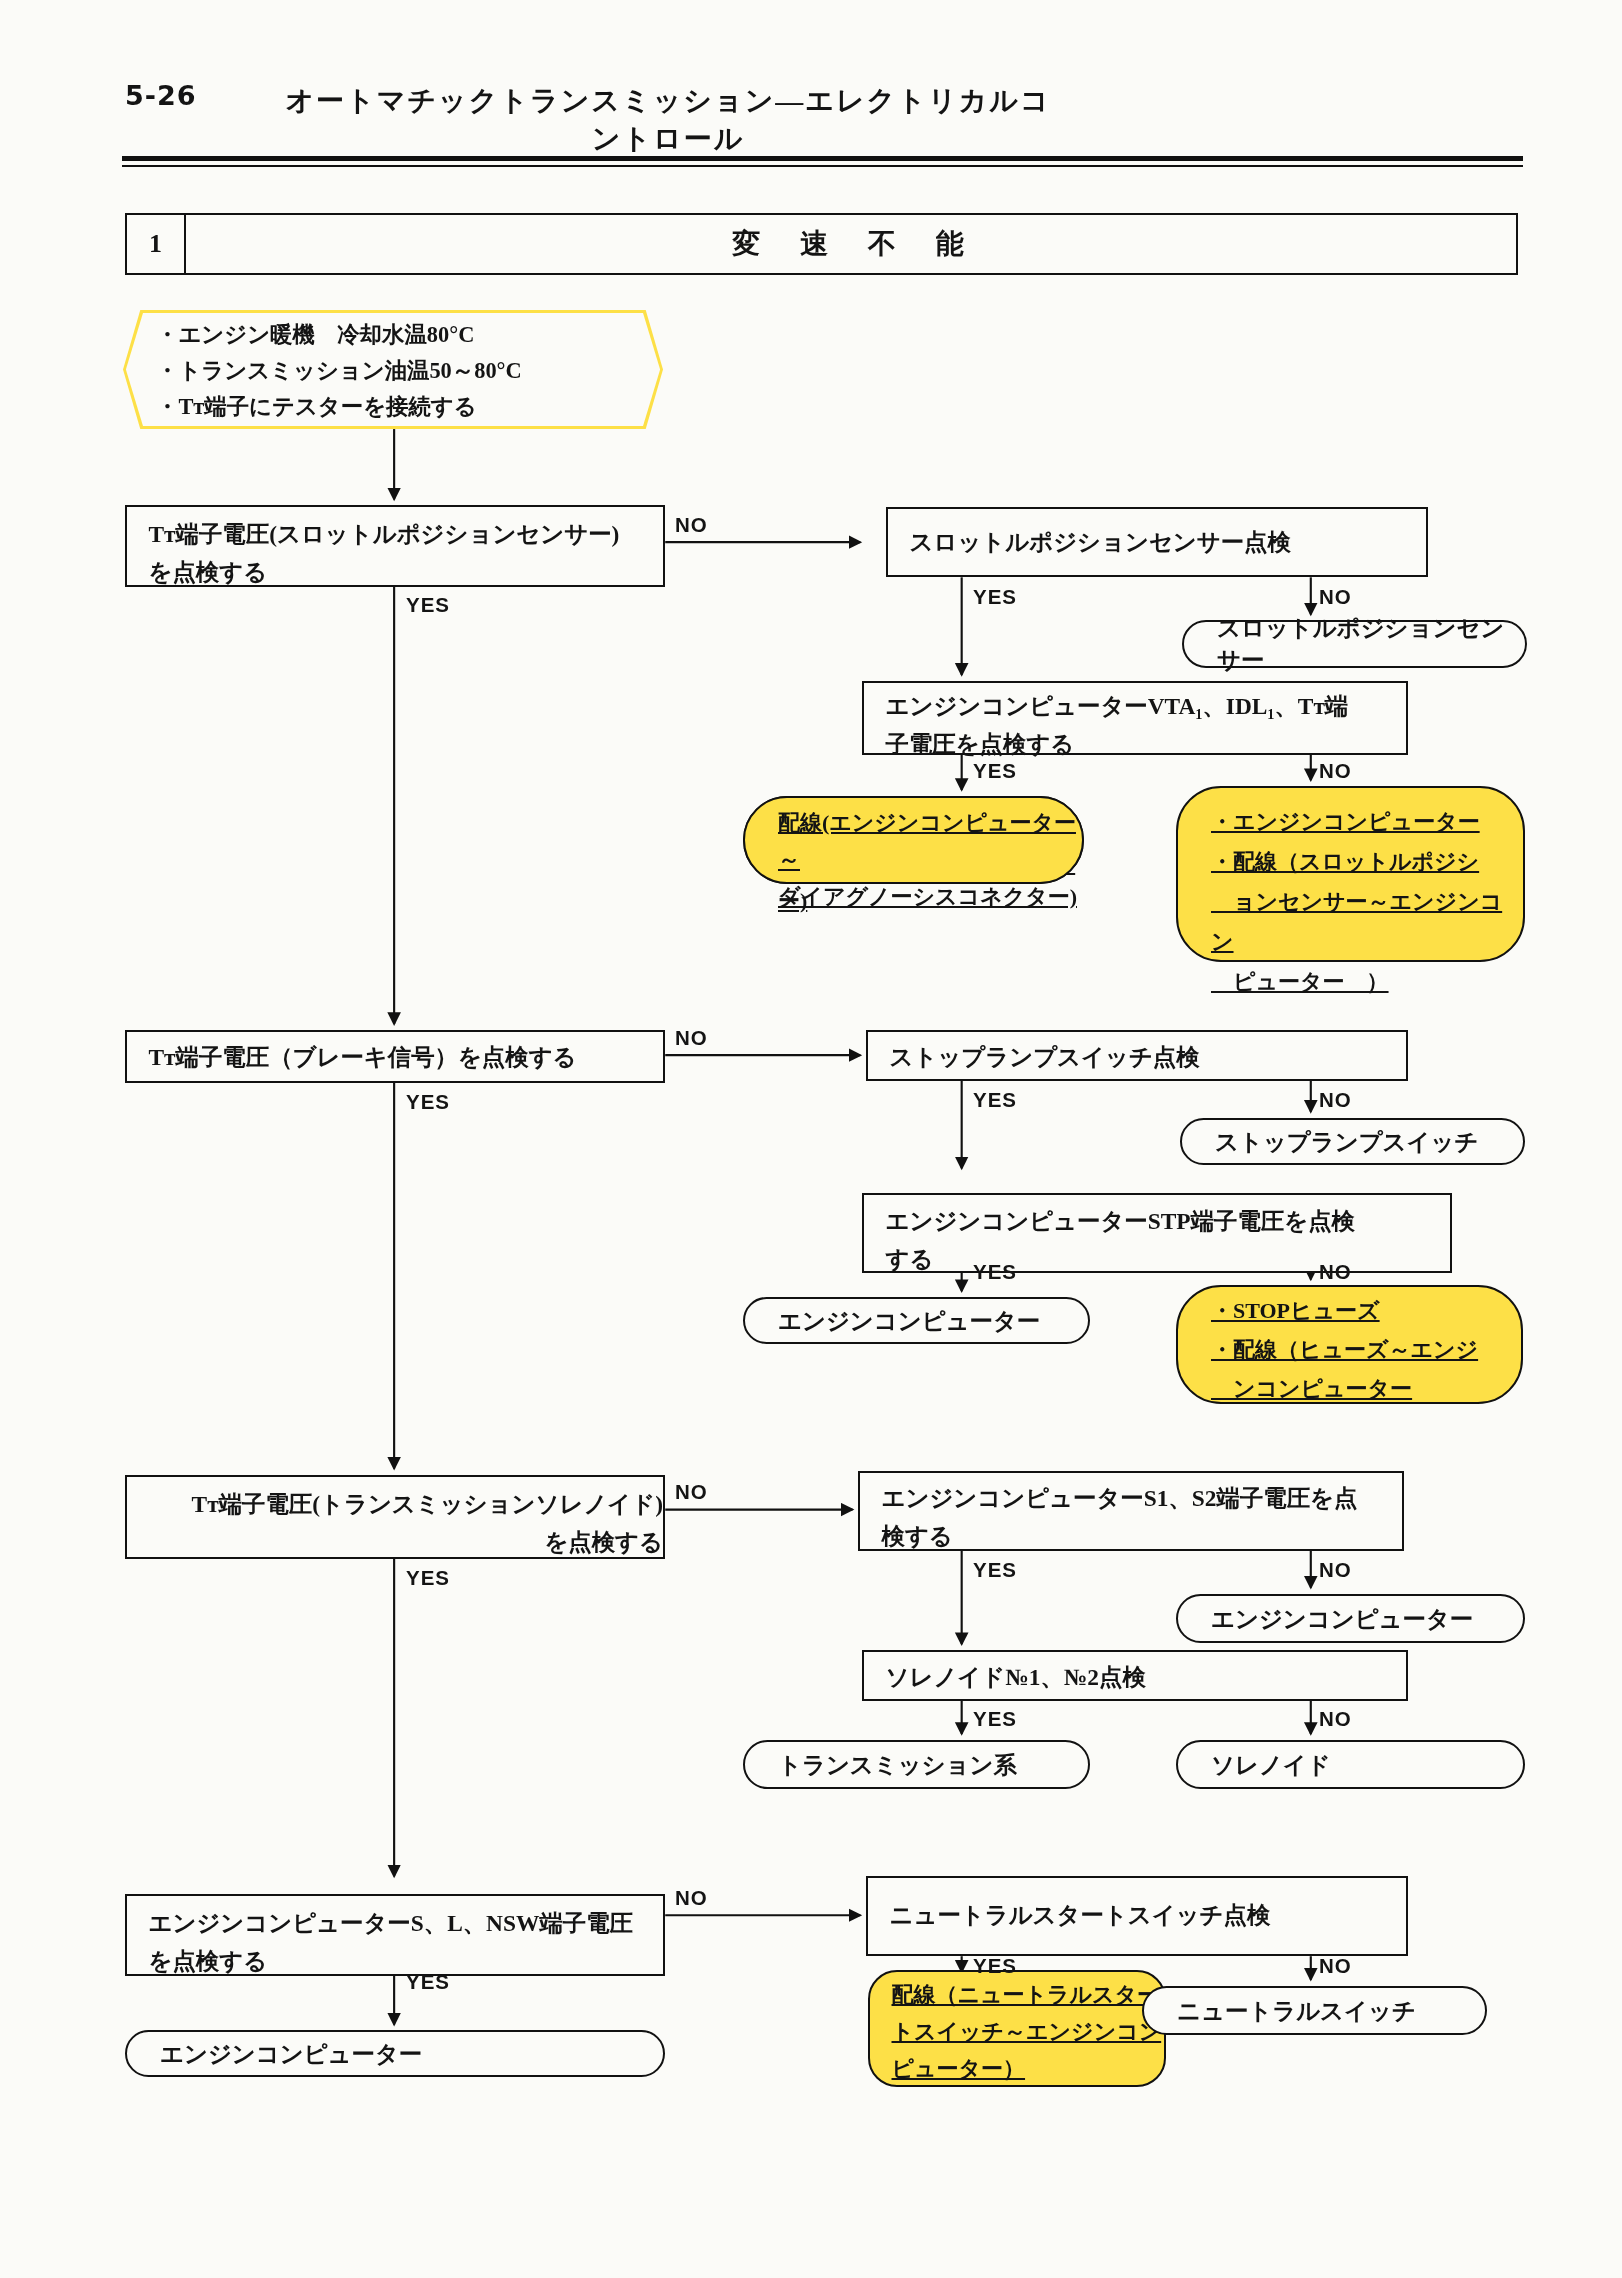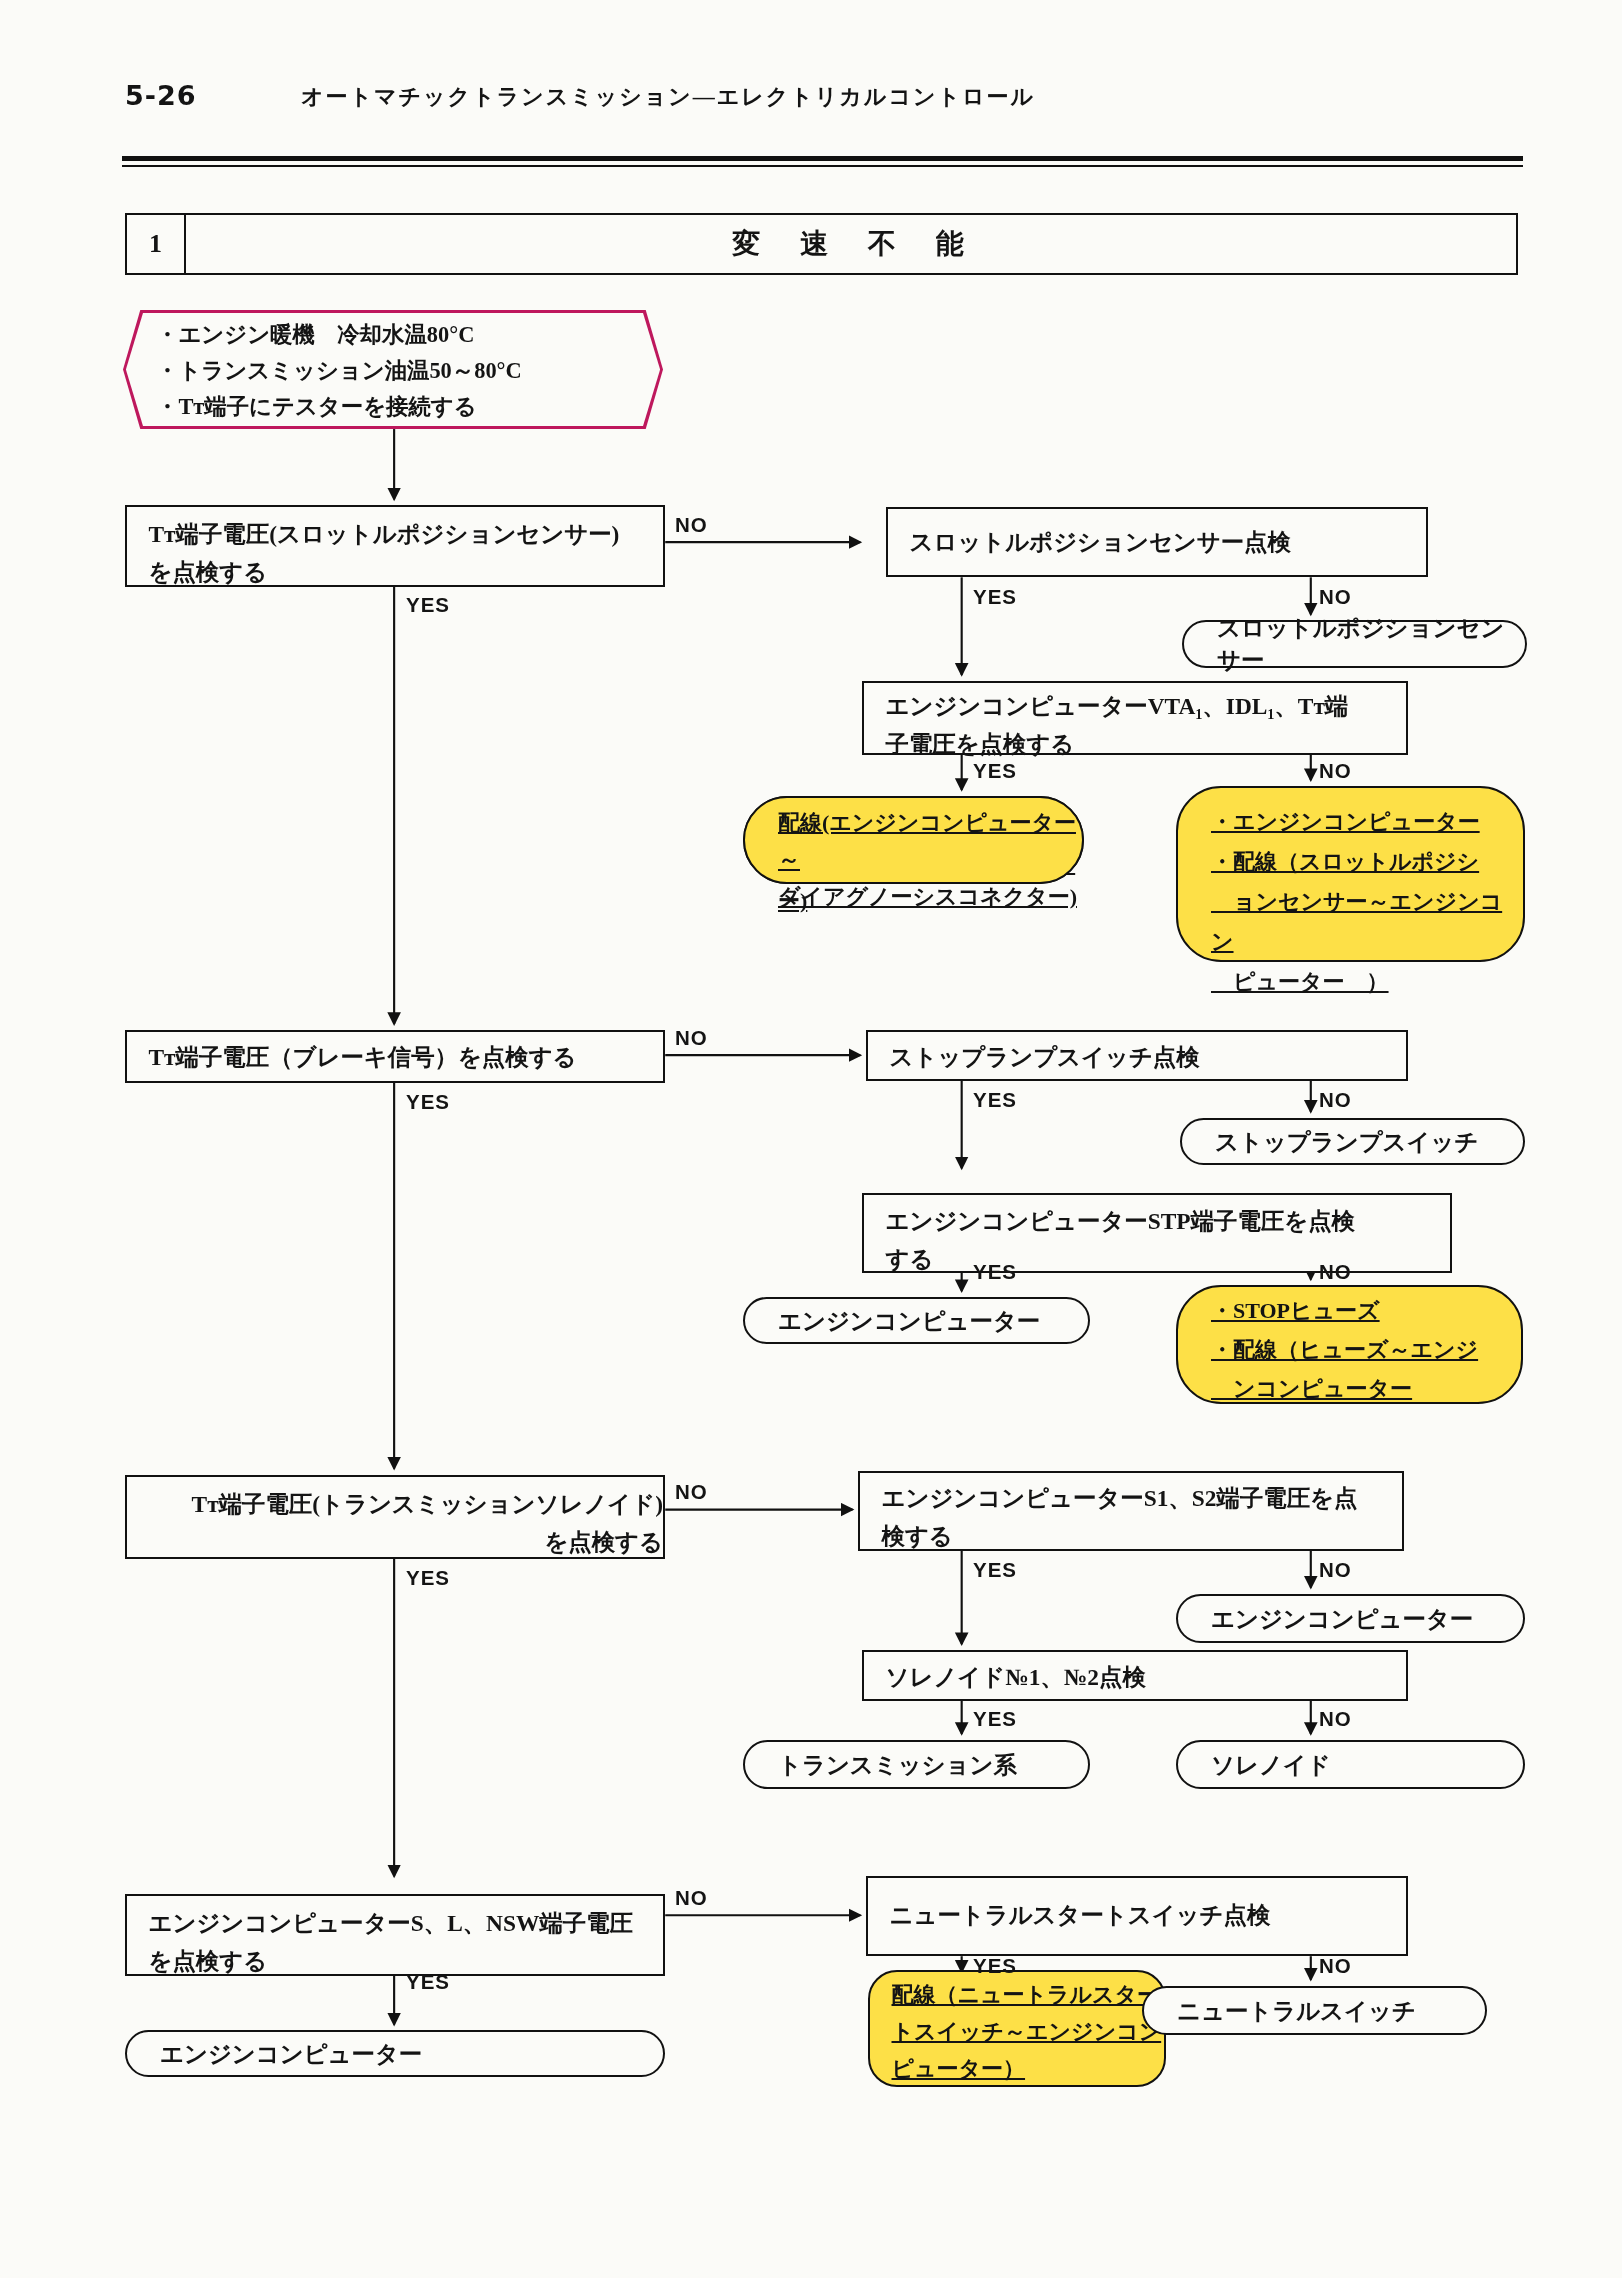--- a/index.html
+++ b/index.html
@@ -5,31 +5,31 @@
   html,body{margin:0;padding:0;background:#e8e8e4;}
   #page{
     position:relative;width:1623px;height:2278px;background:#fbfbf8;
     font-family:"Liberation Serif","DejaVu Serif",serif;color:#141414;overflow:hidden;
   }
   .txt{white-space:pre-line;}
   
   .pageno{position:absolute;left:125px;top:80px;font-size:27px;font-weight:bold;
     font-family:"DejaVu Sans","Liberation Sans",sans-serif;letter-spacing:1px;}
   .htitle{position:absolute;left:283px;top:82px;width:770px;text-align:center;
-    font-size:22px;font-weight:bold;letter-spacing:2px;}
+    font-size:28px;font-weight:bold;letter-spacing:2px;}
   .hrule-thick{position:absolute;left:122px;top:156px;width:1401px;height:4.9px;background:#111;}
   .hrule-thin{position:absolute;left:122px;top:165px;width:1401px;height:2px;background:#111;}
   
   .secbar{position:absolute;left:125px;top:213px;width:1393px;height:62px;border:2.9px solid #111;box-sizing:border-box;display:flex;}
   .secnum{width:57px;border-right:2.9px solid #111;display:flex;align-items:center;justify-content:center;
     font-size:26px;font-weight:bold;}
   .sectitle{flex:1;display:flex;align-items:center;justify-content:center;
     font-size:28px;font-weight:bold;letter-spacing:5.9px;}
   
-  .hexo{position:absolute;left:123px;top:310px;width:540px;height:119px;background:#be185d;
+  .hexo{position:absolute;left:123px;top:310px;width:540px;height:119px;background:#fde047;
     clip-path:polygon(3.2% 0%,96.8% 0%,100% 50%,96.8% 100%,3.2% 100%,0% 50%);}
   .hexi{position:absolute;left:2.9px;top:2.9px;right:2.9px;bottom:2.9px;background:#fbfbf8;
     clip-path:polygon(3.2% 0%,96.8% 0%,100% 50%,96.8% 100%,3.2% 100%,0% 50%);}
   .hextxt{position:absolute;left:33px;top:6.8px;font-size:22.4px;font-weight:600;line-height:36px;}
   
   .pbox{position:absolute;border:2.9px solid #111;box-sizing:border-box;background:#fbfbf8;
     font-size:23.4px;font-weight:600;line-height:38px;padding:7.8px 0 0 21.5px;}
   .rbox{border-width:2.4px;}
   
   .term{position:absolute;border:2.4px solid #111;box-sizing:border-box;border-radius:974px;

